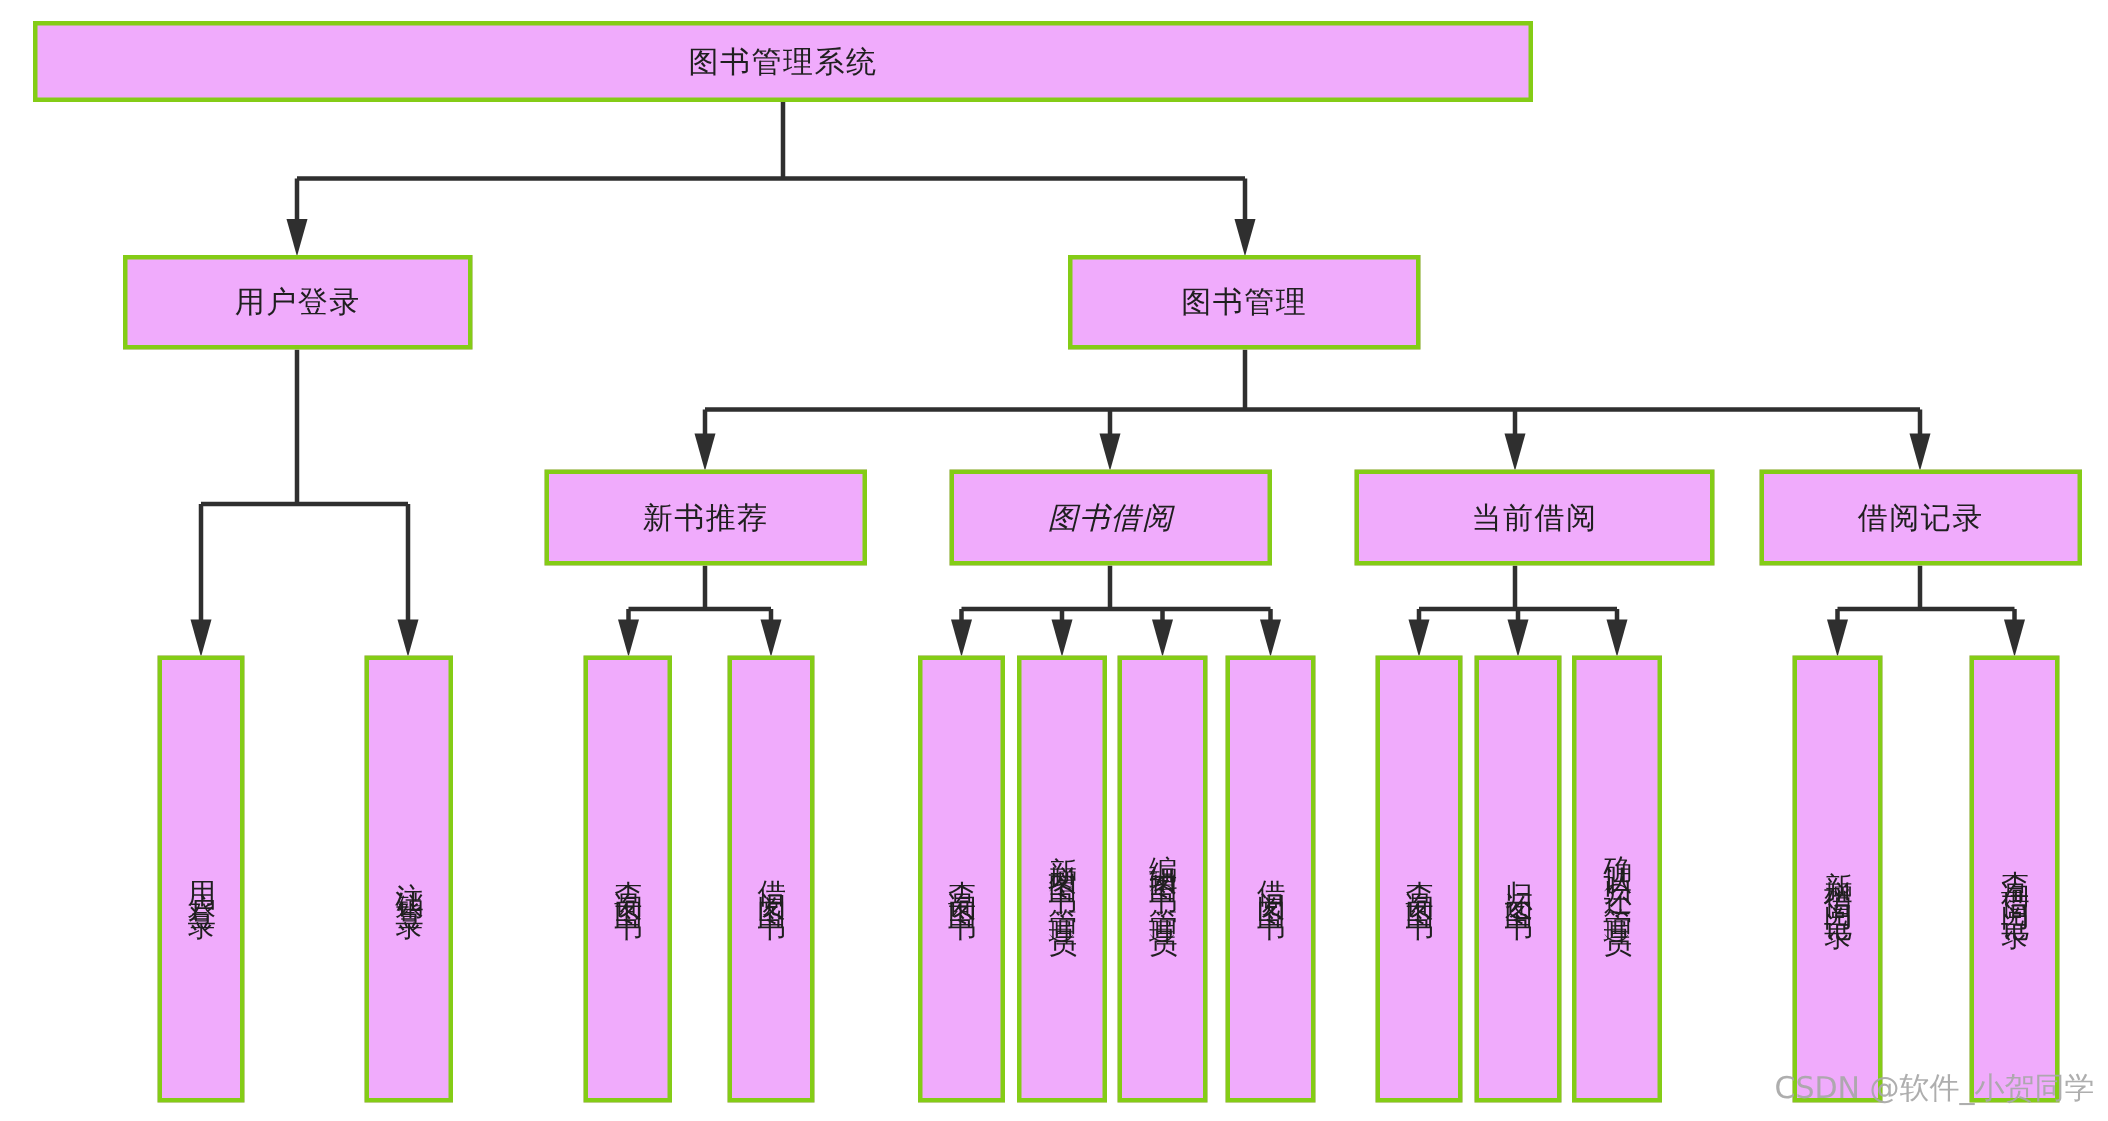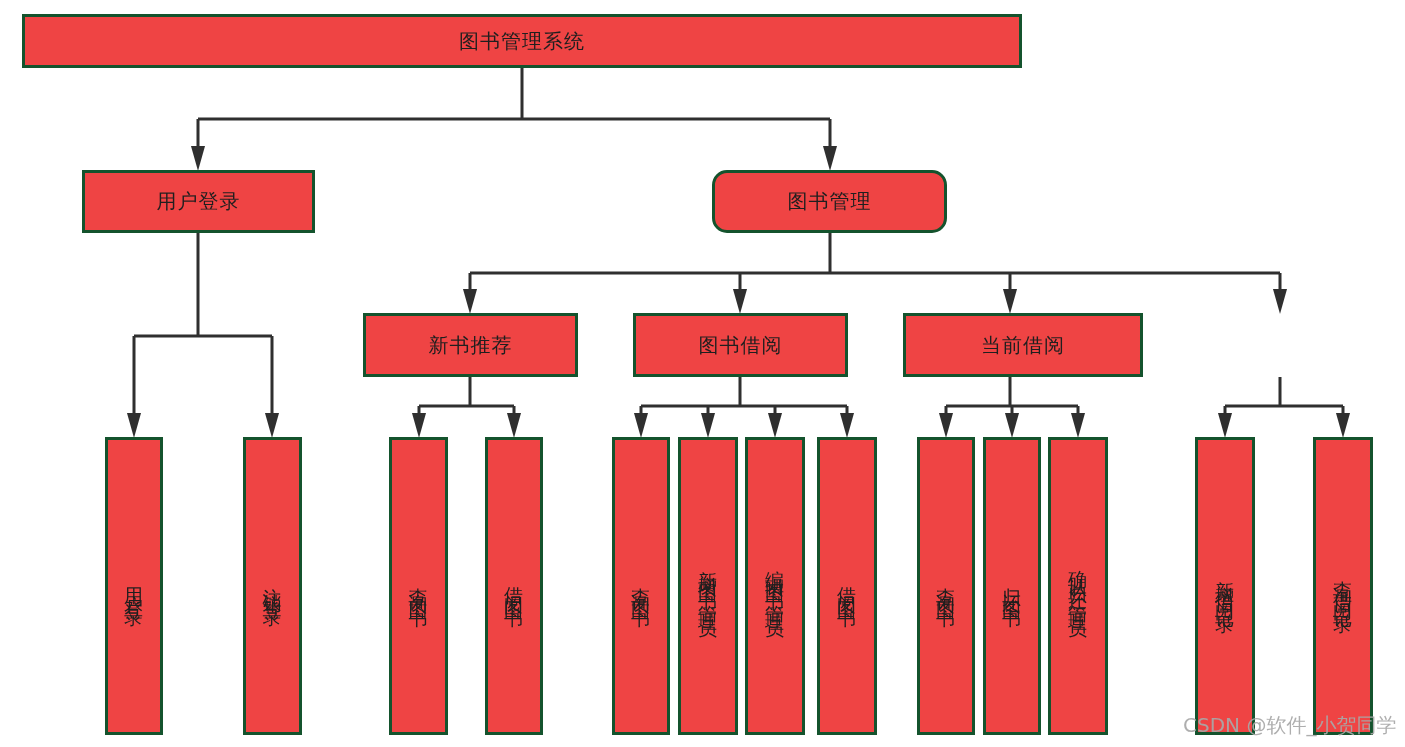--- a/index.html
+++ b/index.html
@@ -12,22 +12,22 @@
     overflow: hidden;
   }
   svg.connectors {
     position: absolute;
     left: 0; top: 0;
     width: 1405px; height: 747px;
   }
   .node {
     position: absolute;
     box-sizing: border-box;
-    background: #ef4444;
-    border: 3px solid #14532d;
+    background: #f0abfc;
+    border: 3px solid #84cc16;
     color: #1f1f1f;
     display: flex;
     align-items: center;
     justify-content: center;
     text-align: right;
   }
   .node.h {
     font-size: 20px;
     letter-spacing: 1px;
   }
@@ -83,25 +83,26 @@
       <polygon points="1005,413 1019,413 1012,438"></polygon>
       <polygon points="1071,413 1085,413 1078,438"></polygon>
       <polygon points="1218,413 1232,413 1225,438"></polygon>
       <polygon points="1336,413 1350,413 1343,438"></polygon>
     </g>
   </svg>
 
   <div class="node h" style="left:22px; top:14px; width:1000px; height:54px;">图书管理系统</div>
 
   <div class="node h" style="left:82px; top:170px; width:233px; height:63px;">用户登录</div>
-  <div class="node h" style="left:712px; top:170px; width:235px; height:63px;border-radius:15px;">图书管理</div>
+  <div class="node h" style="left:712px; top:170px; width:235px; height:63px;">图书管理</div>
 
   <div class="node h" style="left:363px; top:313px; width:215px; height:64px;">新书推荐</div>
-  <div class="node h" style="left:633px; top:313px; width:215px; height:64px;">图书借阅</div>
+  <div class="node h" style="left:633px; top:313px; width:215px; height:64px;font-style:italic;">图书借阅</div>
   <div class="node h" style="left:903px; top:313px; width:240px; height:64px;">当前借阅</div>
+  <div class="node h" style="left:1173px; top:313px; width:215px; height:64px;">借阅记录</div>
 
   <div class="node v" style="left:105px; top:437px; width:58px; height:298px;">用户登录</div>
   <div class="node v" style="left:243px; top:437px; width:59px; height:298px;">注销登录</div>
 
   <div class="node v" style="left:389px; top:437px; width:59px; height:298px;">查询图书</div>
   <div class="node v" style="left:485px; top:437px; width:58px; height:298px;">借阅图书</div>
 
   <div class="node v" style="left:612px; top:437px; width:58px; height:298px;">查询图书</div>
   <div class="node v" style="left:678px; top:437px; width:60px; height:298px;">新增图书（管理员）</div>
   <div class="node v" style="left:745px; top:437px; width:60px; height:298px;">编辑图书（管理员）</div>

